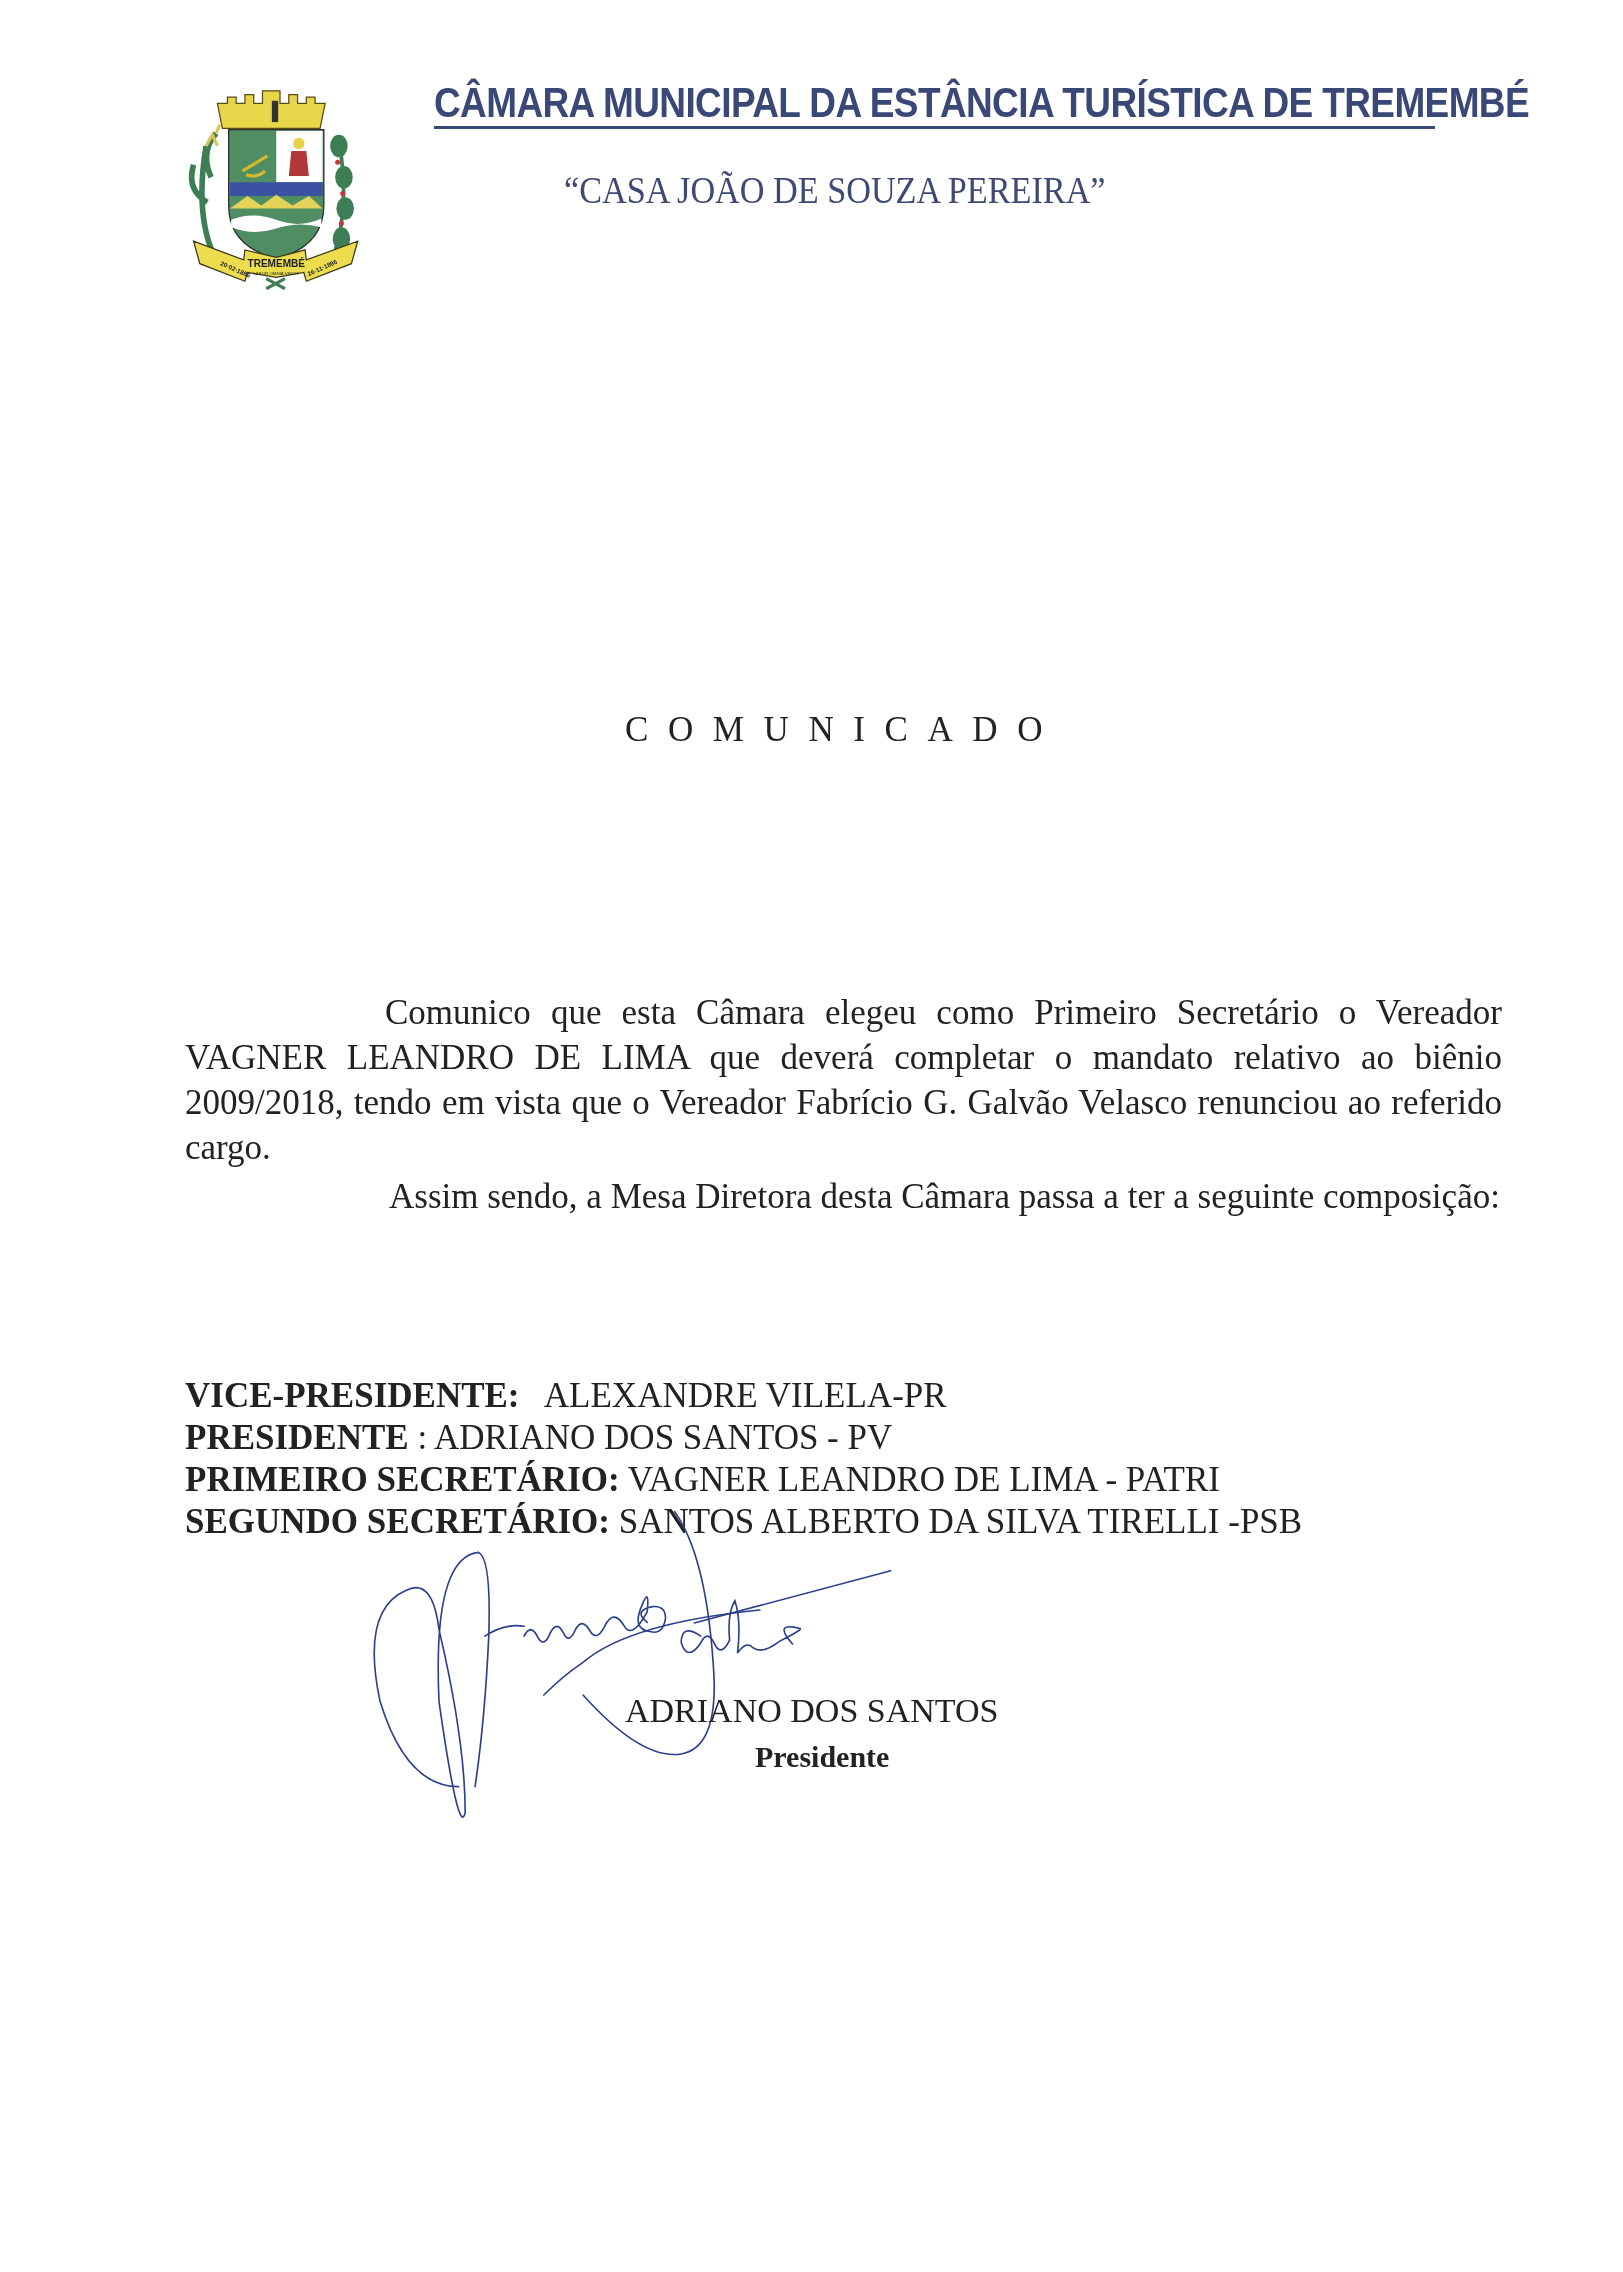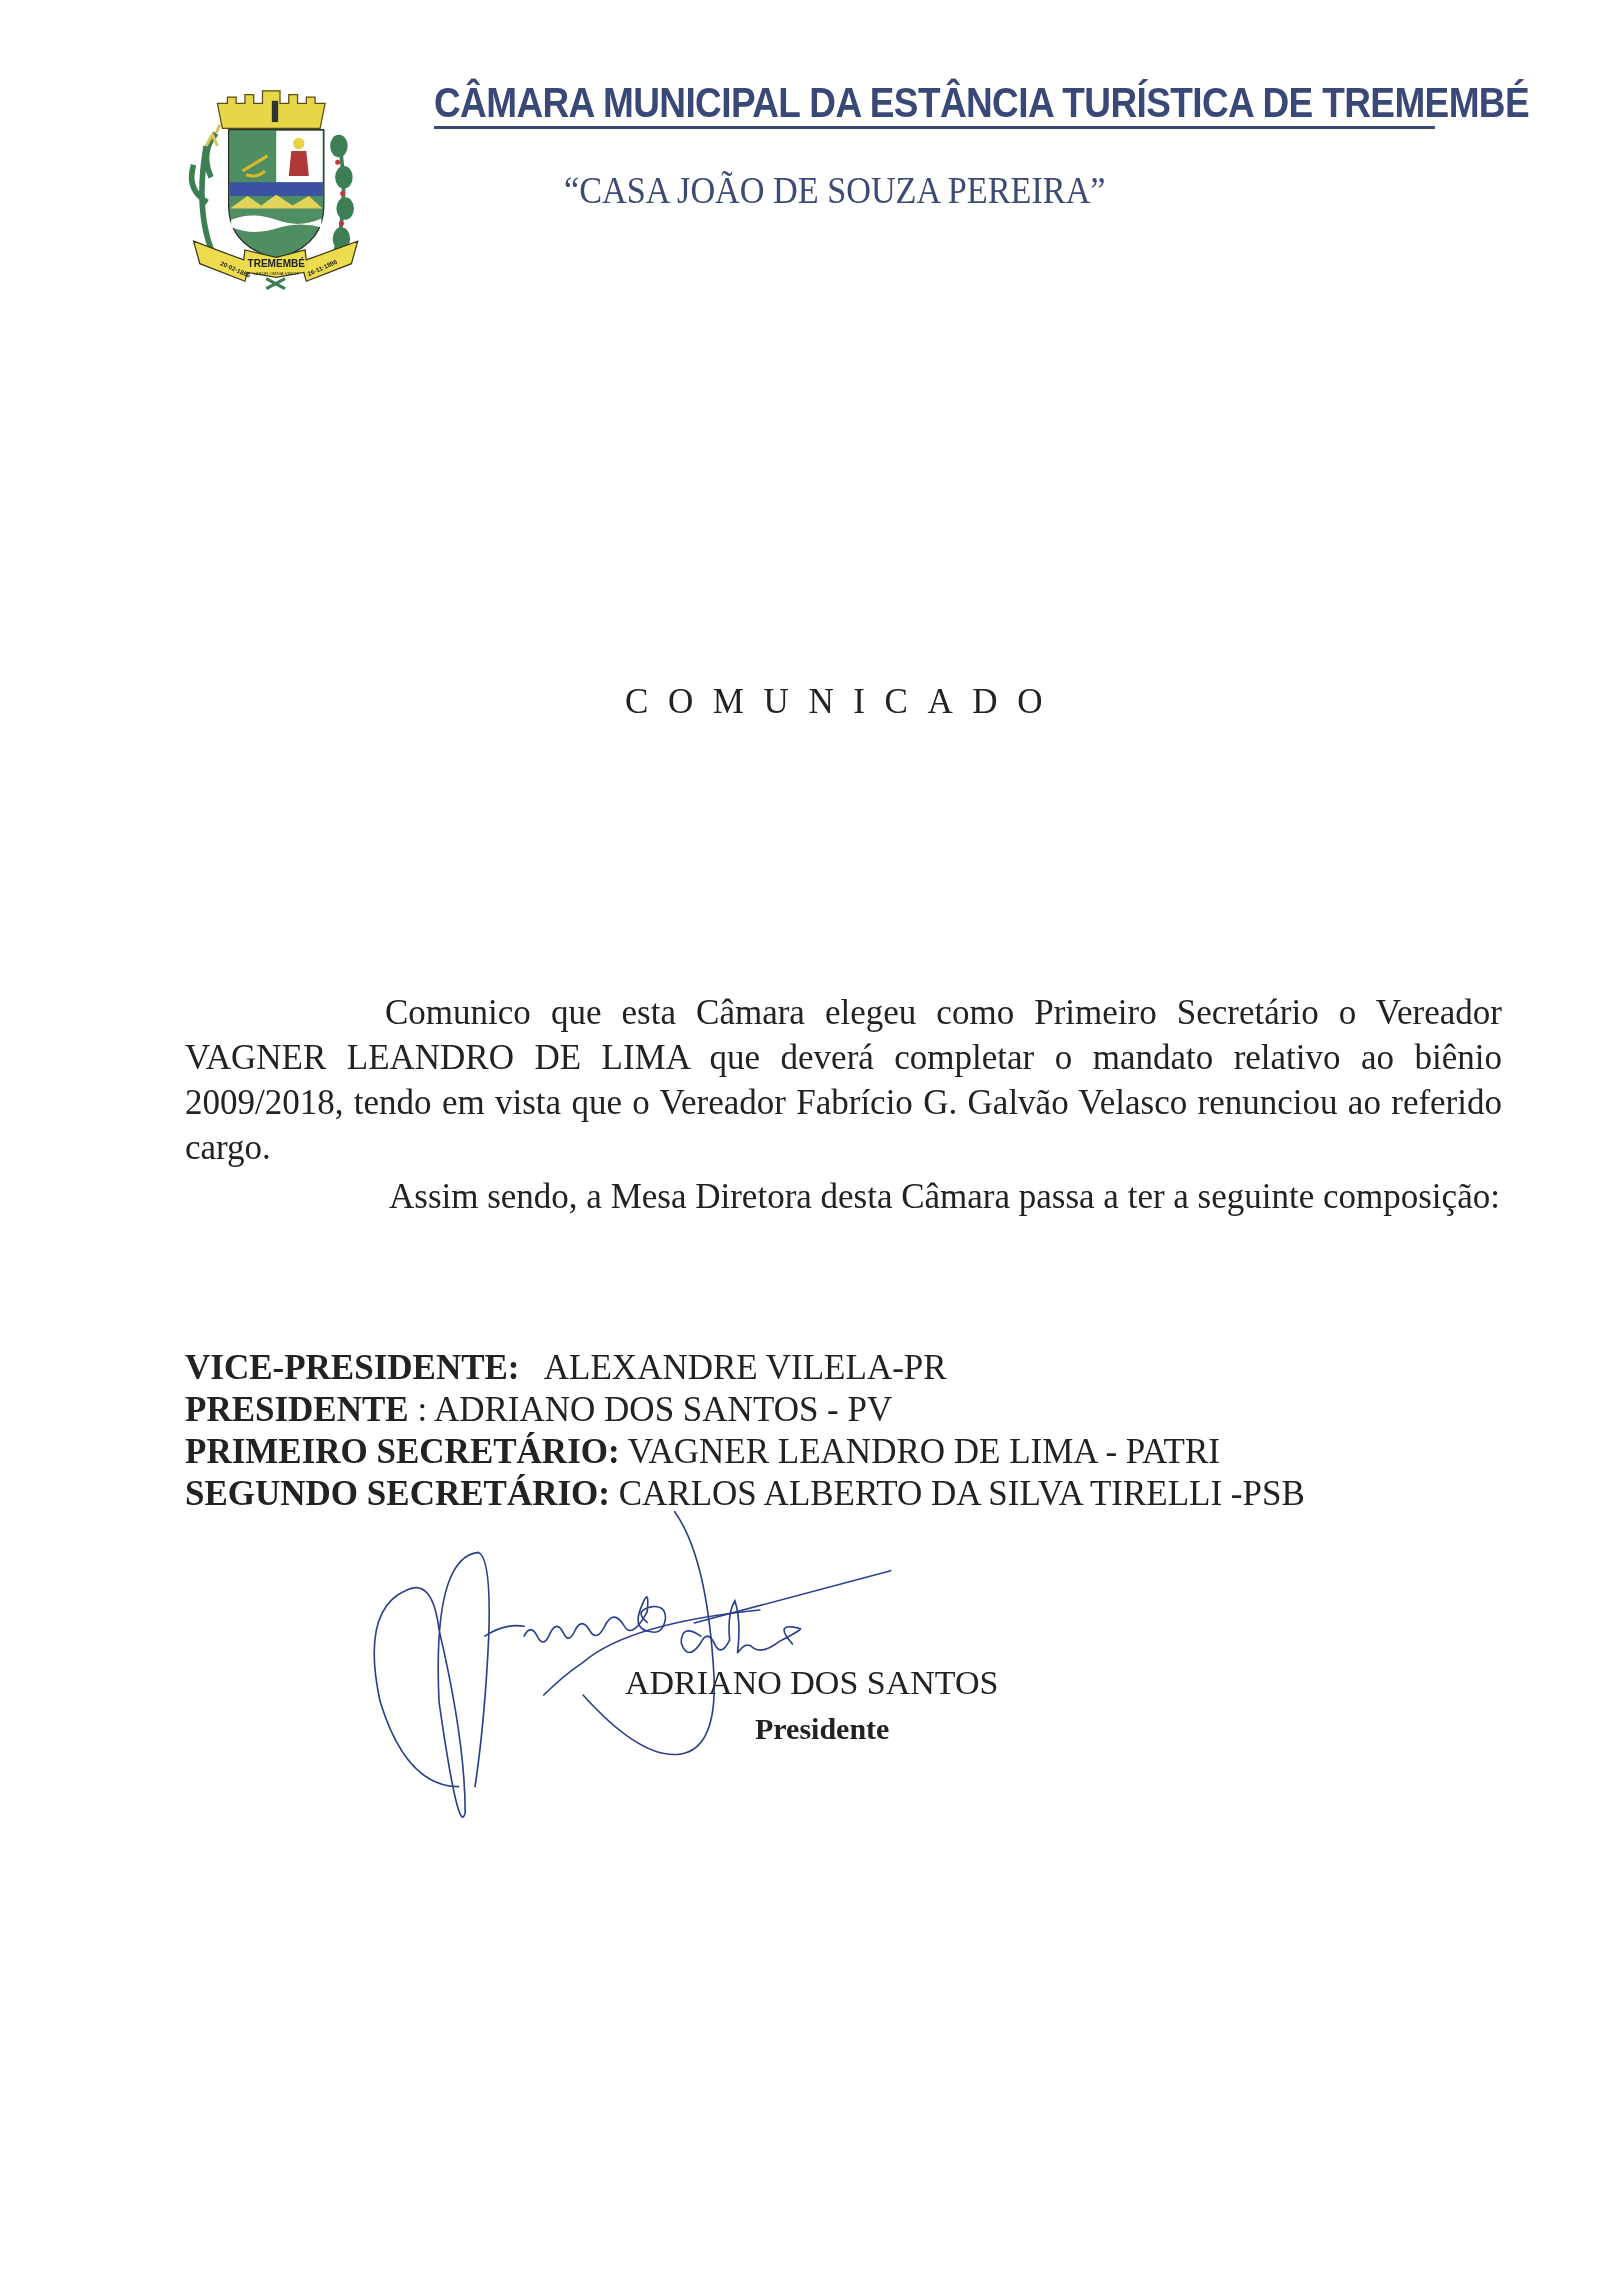--- a/index.html
+++ b/index.html
@@ -15,21 +15,21 @@
     letter-spacing: -0.7px; white-space: nowrap;
     transform: scaleX(0.86); transform-origin: left top;
   }
   .hdr-rule { position: absolute; left: 434px; top: 126px; width: 1001px; height: 3.3px; background: #3a4878; }
   .hdr-sub {
     position: absolute; left: 564px; top: 167px; width: 668px;
     font-family: "Liberation Serif", serif; font-size: 38px; line-height: 46px;
     color: #3d4a74; white-space: nowrap; transform: scaleX(0.9); transform-origin: left top;
   }
 
-  .serif { font-family: "Liberation Serif", serif; color: #222222; }
+  .serif { font-family: "Liberation Serif", serif; color: #222222; margin-top: 28px; }
 
   .doc-heading {
     position: absolute; left: 625px; top: 681px;
     font-size: 35px; line-height: 42px; letter-spacing: 19.6px; white-space: nowrap;
   }
   .doc-date {
     position: absolute; right: 121px; top: 817px;
     font-size: 35px; line-height: 42px; white-space: nowrap;
   }
 
@@ -109,21 +109,21 @@
     <div class="roster-row">
       <span class="role">VICE-PRESIDENTE:</span><span style="white-space:pre">   </span><span>ALEXANDRE VILELA-PR</span>
     </div>
     <div class="roster-row">
       <span class="role">PRESIDENTE</span><span style="white-space:pre"> : </span><span>ADRIANO DOS SANTOS - PV</span>
     </div>
     <div class="roster-row">
       <span class="role">PRIMEIRO SECRETÁRIO:</span><span style="white-space:pre"> </span><span>VAGNER LEANDRO DE LIMA - PATRI</span>
     </div>
     <div class="roster-row">
-      <span class="role">SEGUNDO SECRETÁRIO:</span><span style="white-space:pre"> </span><span>CARLOS ALBERTO DA SILVA TIRELLI -PSB</span>
+      <span class="role">SEGUNDO SECRETÁRIO:</span><span style="white-space:pre"> </span><span>SANTOS ALBERTO DA SILVA TIRELLI -PSB</span>
     </div>
   </div>
 
   <svg class="sig-svg" viewBox="0 0 1300 560" xmlns="http://www.w3.org/2000/svg" fill="none" stroke="#2b3f8c" stroke-width="2.5" stroke-linecap="round">
     <path d="M140 430 Q60 430 20 300 Q-10 160 60 130 Q100 110 110 190 Q150 360 150 470 Q140 510 110 300 Q100 80 170 72 Q190 80 186 200 Q180 330 165 430"></path>
     <path d="M180 200 Q210 180 240 185 M240 200 q10 -20 20 0 q10 20 20 -5 q10 -20 20 0 q8 18 18 -4 q10 -20 22 0 q10 18 22 -4 q14 -30 30 -4 q12 24 36 -20 q4 -40 -8 -10 q-16 36 12 40 q20 6 24 -20 q0 -20 -20 -18 q-30 6 -8 24"></path>
     <path d="M270 290 Q300 260 330 240 Q400 180 600 160"></path>
     <path d="M470 10 Q520 80 530 260 Q535 370 480 380 Q420 390 330 290"></path>
     <path d="M510 200 q-30 -20 -30 10 q10 30 30 0 q10 -20 20 0 q10 24 24 -4 q-4 -40 8 -60 q10 30 4 80 q14 -20 24 -8 q14 10 40 -10 q40 -20 30 -20 q-40 -10 -10 24"></path>
     <path d="M500 180 L800 100"></path>

